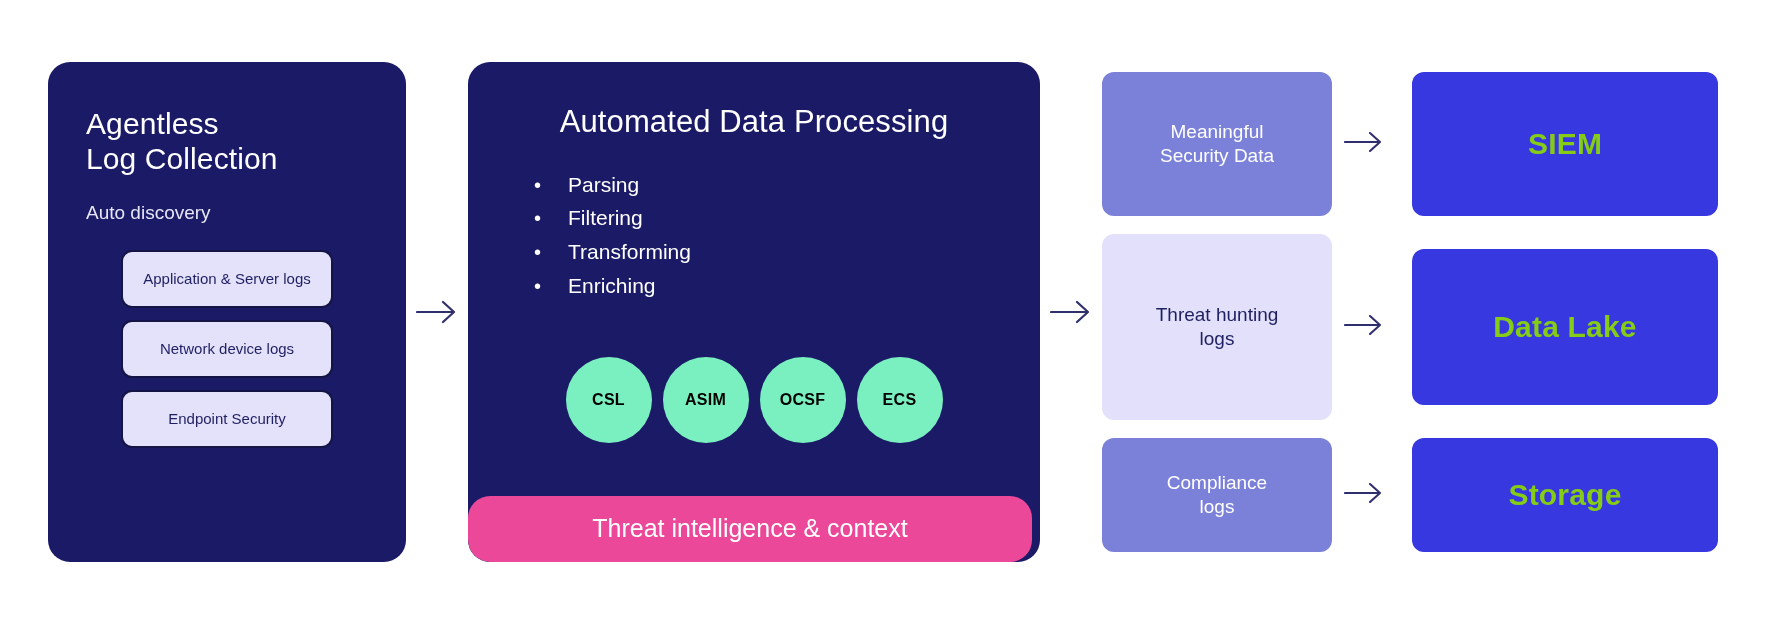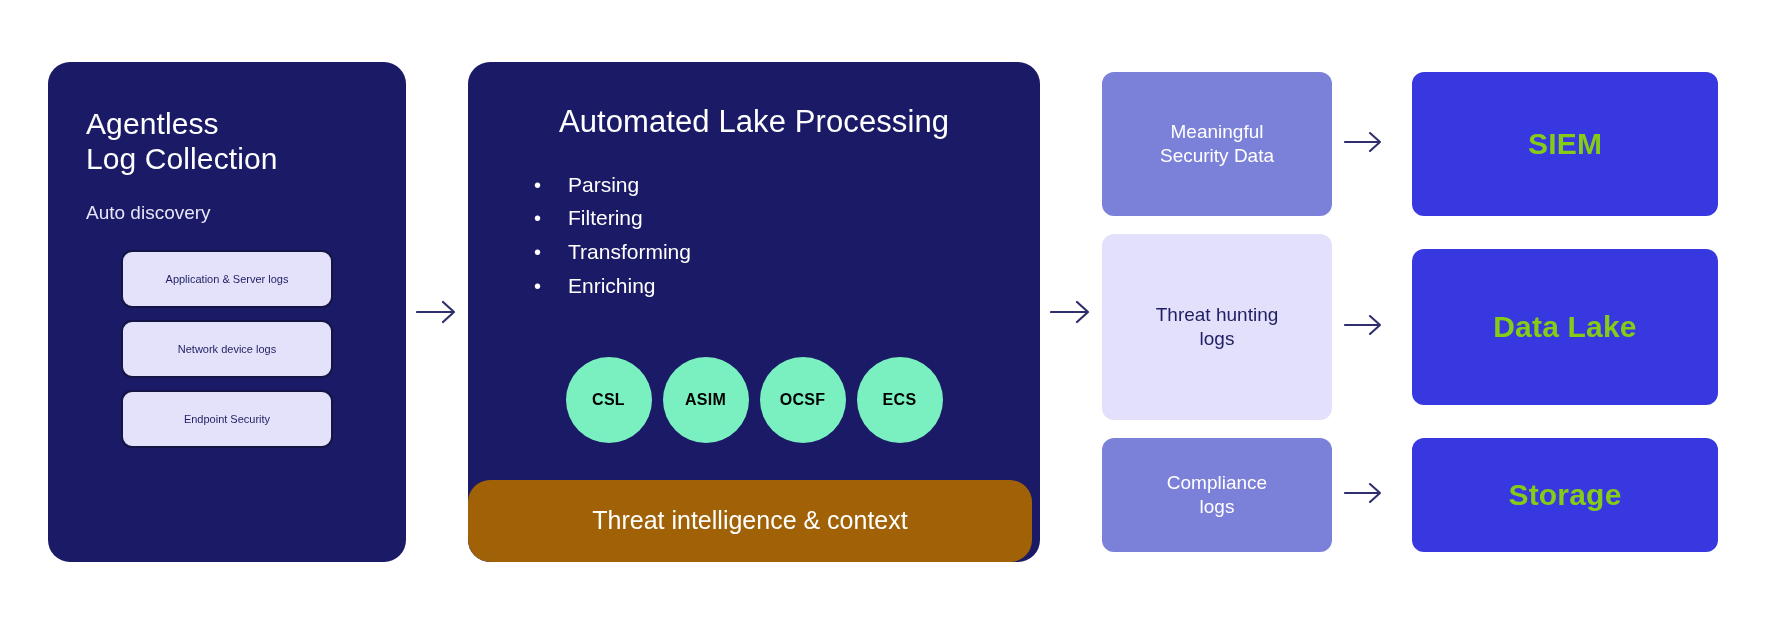--- a/index.html
+++ b/index.html
@@ -67,21 +67,21 @@
     align-items: center;
   }
   .chip {
     width: 212px;
     min-height: 58px;
     box-sizing: border-box;
     background: #e4e1fa;
     border: 2.5px solid #141445;
     border-radius: 11px;
     color: #1f1f63;
-    font-size: 11px;
+    font-size: 15px;
     line-height: 1.22;
     display: flex;
     align-items: center;
     justify-content: center;
     text-align: center;
     padding: 8px 10px;
   }
 
   
   .panel-processing {
@@ -142,22 +142,22 @@
     letter-spacing: 0.3px;
     display: flex;
     align-items: center;
     justify-content: center;
   }
   .ti-banner {
     position: absolute;
     left: 0;
     right: 8px;
     bottom: 0;
-    height: 82px;
-    background: #a16207;
+    height: 66px;
+    background: #ec4899;
     border-radius: 22px;
     display: flex;
     align-items: center;
     justify-content: center;
     color: #ffffff;
     font-size: 25px;
     font-weight: 400;
   }
 
   
@@ -257,21 +257,21 @@
 
   <div class="arrow">
     <span>
       <svg width="42" height="26" viewBox="0 0 42 26" fill="none" aria-hidden="true">
         <path d="M1 13 H38 M27 3 L38 13 L27 23" stroke="currentColor" stroke-width="2.2" stroke-linecap="round" stroke-linejoin="round"></path>
       </svg>
     </span>
   </div>
 
   <div class="panel-processing">
-    <div class="proc-title">Automated Lake Processing</div>
+    <div class="proc-title">Automated Data Processing</div>
 
     <ul class="proc-list">
       <li>
         <span class="proc-bullet">•</span>
         <span>Parsing</span>
       </li>
       <li>
         <span class="proc-bullet">•</span>
         <span>Filtering</span>
       </li>

